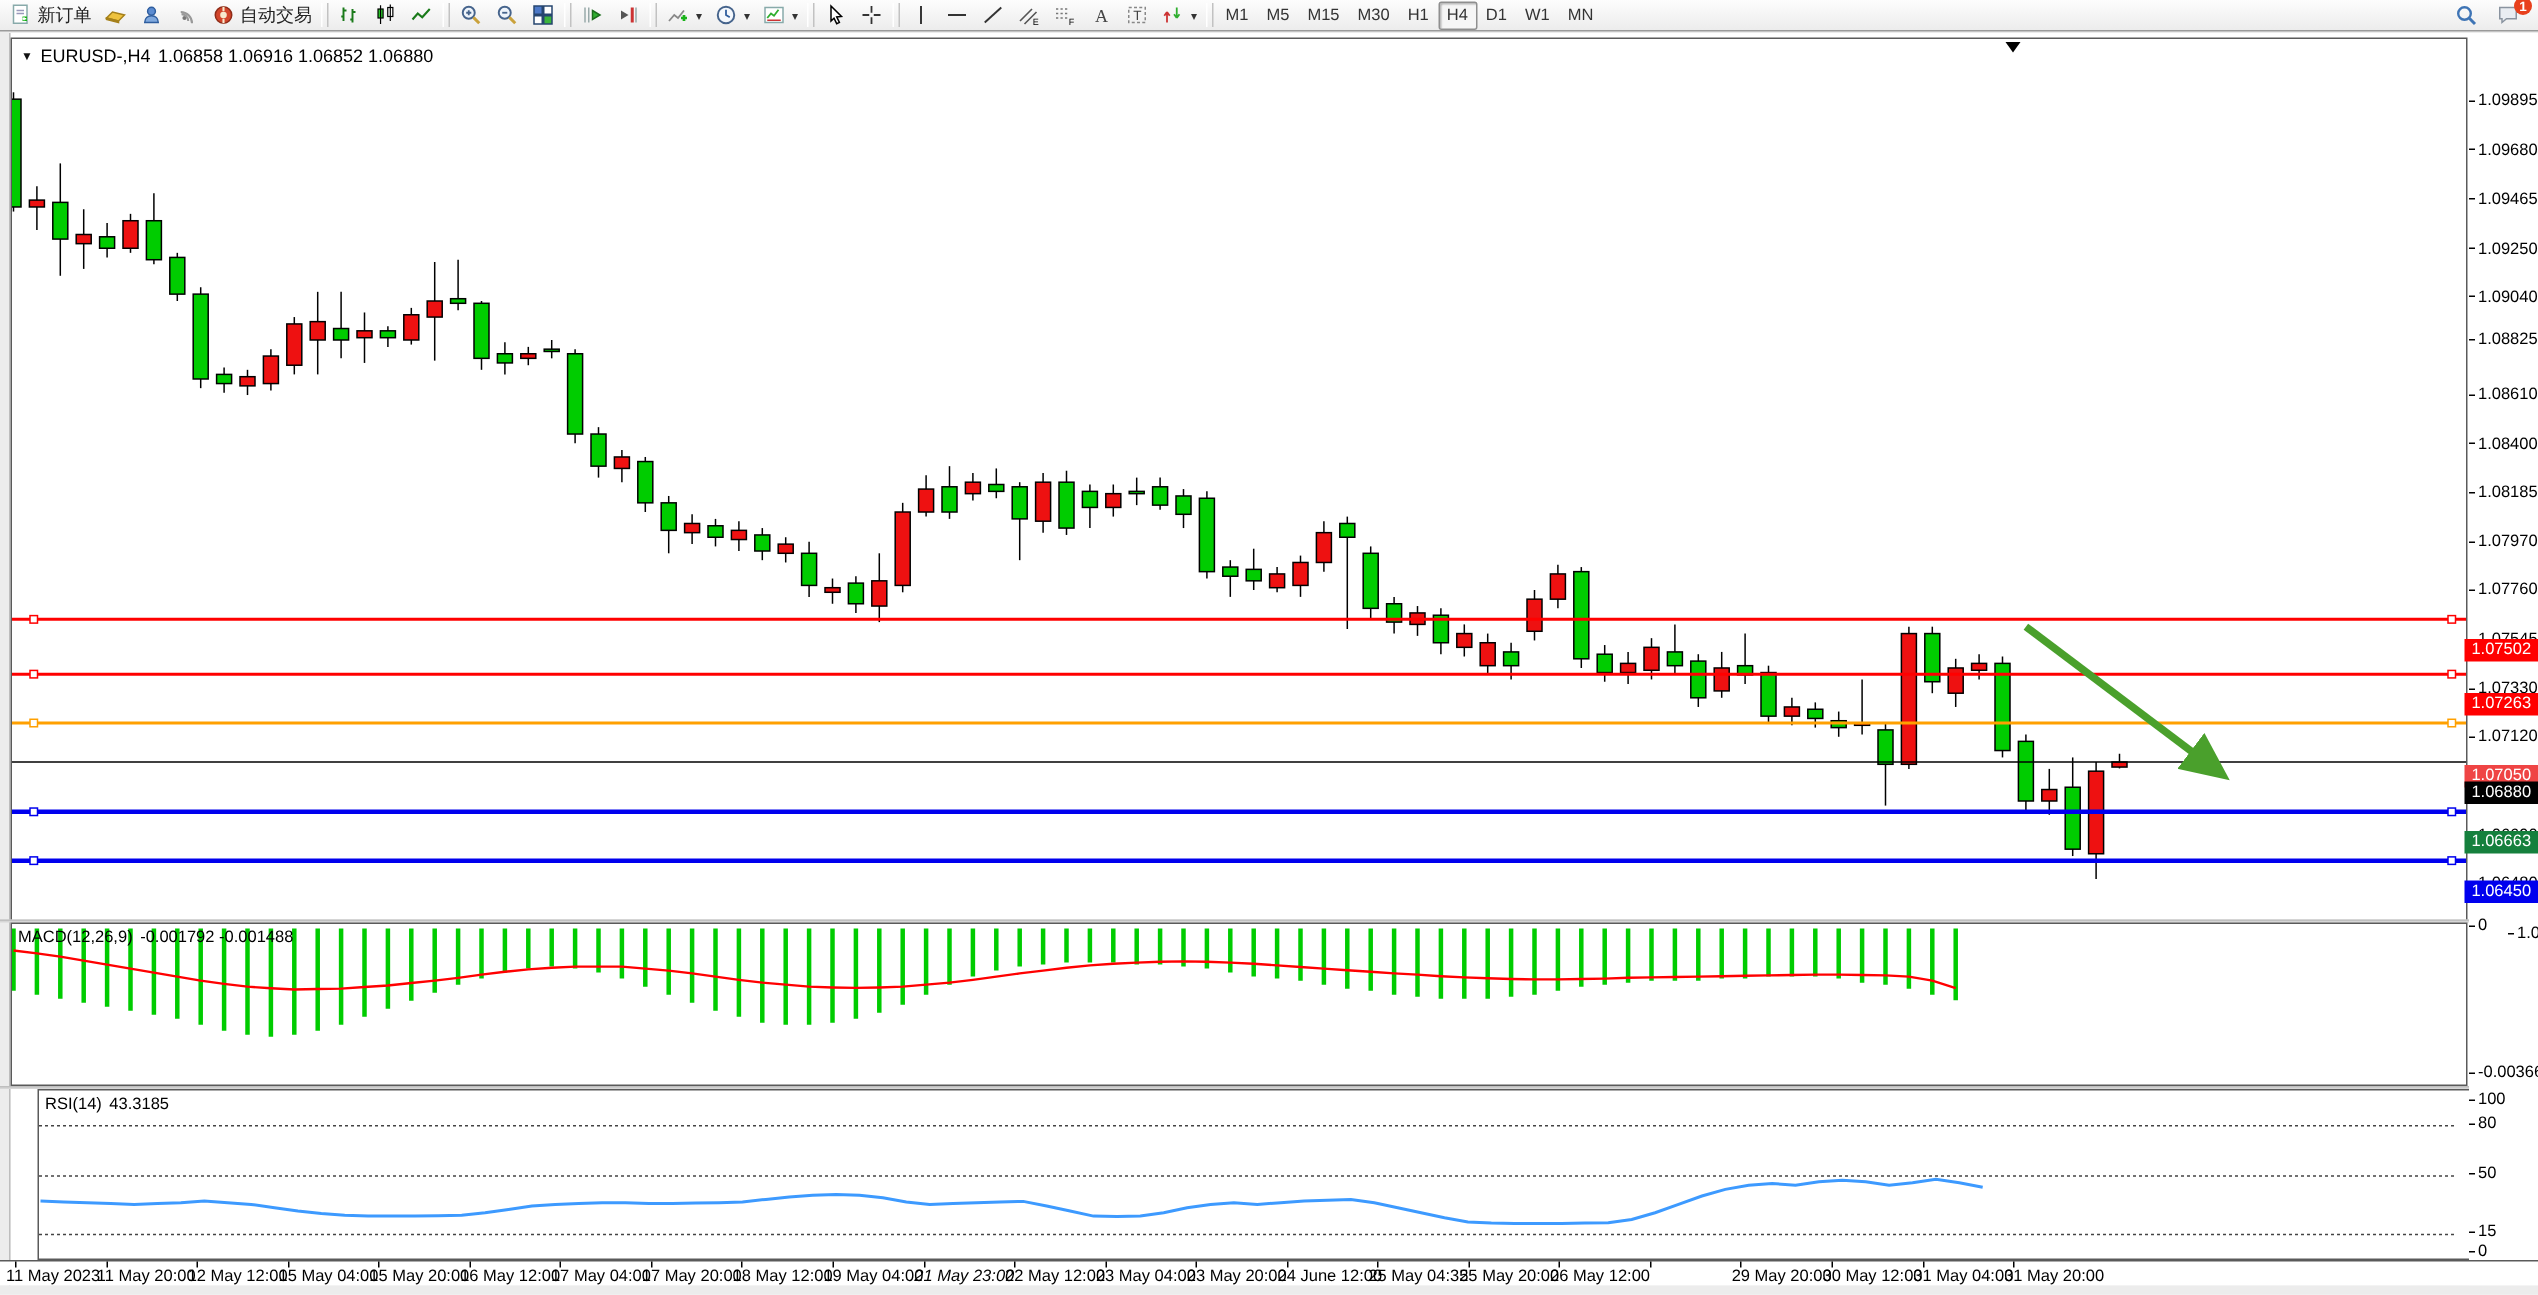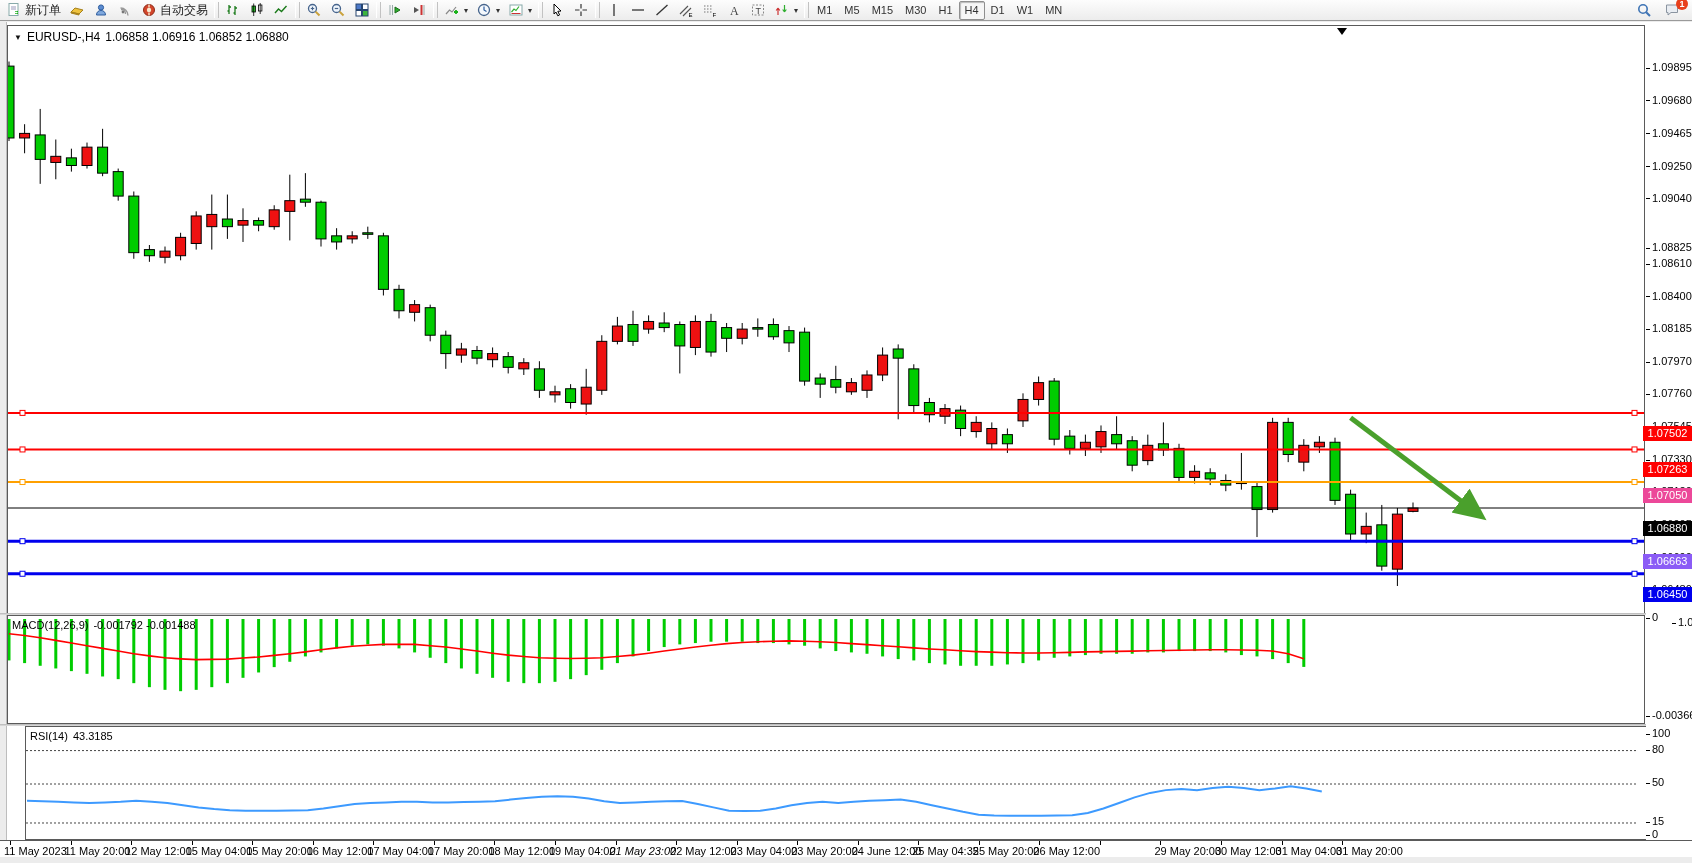--- a/index.html
+++ b/index.html
@@ -803,38 +803,38 @@
         <span>RSI(14)</span><span>43.3185</span>
       </div>
     </div>
 
     <div class="axis-col" id="axis-col">
         <div class="tick-label" style="top: 39px;"><span class="dash"></span>1.09895</div>
         <div class="tick-label" style="top: 71.8746px;"><span class="dash"></span>1.09680</div>
         <div class="tick-label" style="top: 104.749px;"><span class="dash"></span>1.09465</div>
         <div class="tick-label" style="top: 137.624px;"><span class="dash"></span>1.09250</div>
         <div class="tick-label" style="top: 169.734px;"><span class="dash"></span>1.09040</div>
-        <div class="tick-label" style="top: 219px;"><span class="dash"></span>1.08825</div>
+        <div class="tick-label" style="top: 198px;"><span class="dash"></span>1.08825</div>
         <div class="tick-label" style="top: 235.483px;"><span class="dash"></span>1.08610</div>
         <div class="tick-label" style="top: 267.593px;"><span class="dash"></span>1.08400</div>
         <div class="tick-label" style="top: 300.468px;"><span class="dash"></span>1.08185</div>
         <div class="tick-label" style="top: 333.342px;"><span class="dash"></span>1.07970</div>
         <div class="tick-label" style="top: 365.452px;"><span class="dash"></span>1.07760</div>
         <div class="tick-label" style="top: 398.327px;"><span class="dash"></span>1.07545</div>
         <div class="tick-label" style="top: 431.201px;"><span class="dash"></span>1.07330</div>
         <div class="tick-label" style="top: 463.311px;"><span class="dash"></span>1.07120</div>
         <div class="tick-label" style="top: 496.186px;"><span class="dash"></span>1.06905</div>
         <div class="tick-label" style="top: 529.061px;"><span class="dash"></span>1.06690</div>
         <div class="tick-label" style="top: 561.171px;"><span class="dash"></span>1.06480</div>
         <div class="tick-label" style="top: 594.045px; padding-left: 26px;"><span class="dash"></span>1.06265</div>
         <div class="price-badge" style="top: 403.902px; background: rgb(255, 0, 0);">1.07502</div>
         <div class="price-badge" style="top: 440.446px; background: rgb(255, 0, 0);">1.07263</div>
-        <div class="price-badge" style="top: 466px; background: #ec4899;">1.07050</div>
+        <div class="price-badge" style="top: 488px; background: #ef4444;">1.07050</div>
         <div class="price-badge" style="top: 499.009px; background: rgb(0, 0, 0);">1.06880</div>
-        <div class="price-badge" style="top: 532.189px; background: #8b5cf6;">1.06663</div>
+        <div class="price-badge" style="top: 532.189px; background: #15803d;">1.06663</div>
         <div class="price-badge" style="top: 564.758px; background: rgb(0, 0, 238);">1.06450</div>
         <div class="tick-label" style="top: 589px;"><span class="dash"></span>0</div>
         <div class="tick-label" style="top: 687px;"><span class="dash"></span>-0.003666</div>
         <div class="tick-label" style="top: 705px;"><span class="dash"></span>100</div>
         <div class="tick-label" style="top: 721px;"><span class="dash"></span>80</div>
         <div class="tick-label" style="top: 754px;"><span class="dash"></span>50</div>
         <div class="tick-label" style="top: 793px;"><span class="dash"></span>15</div>
         <div class="tick-label" style="top: 806px;"><span class="dash"></span>0</div>
       </div>
     <div class="time-axis" id="time-axis">

